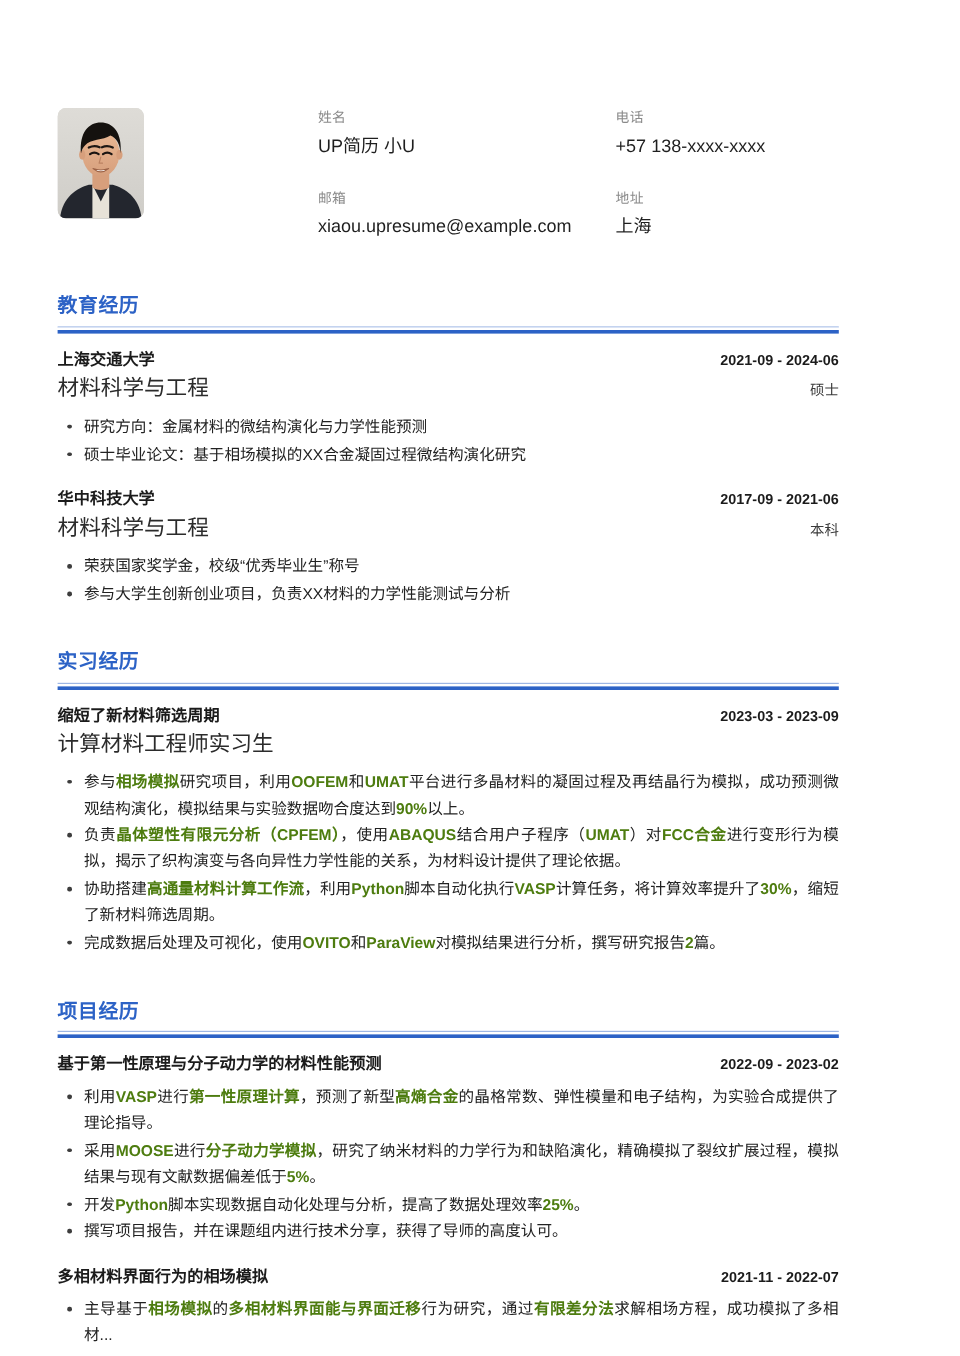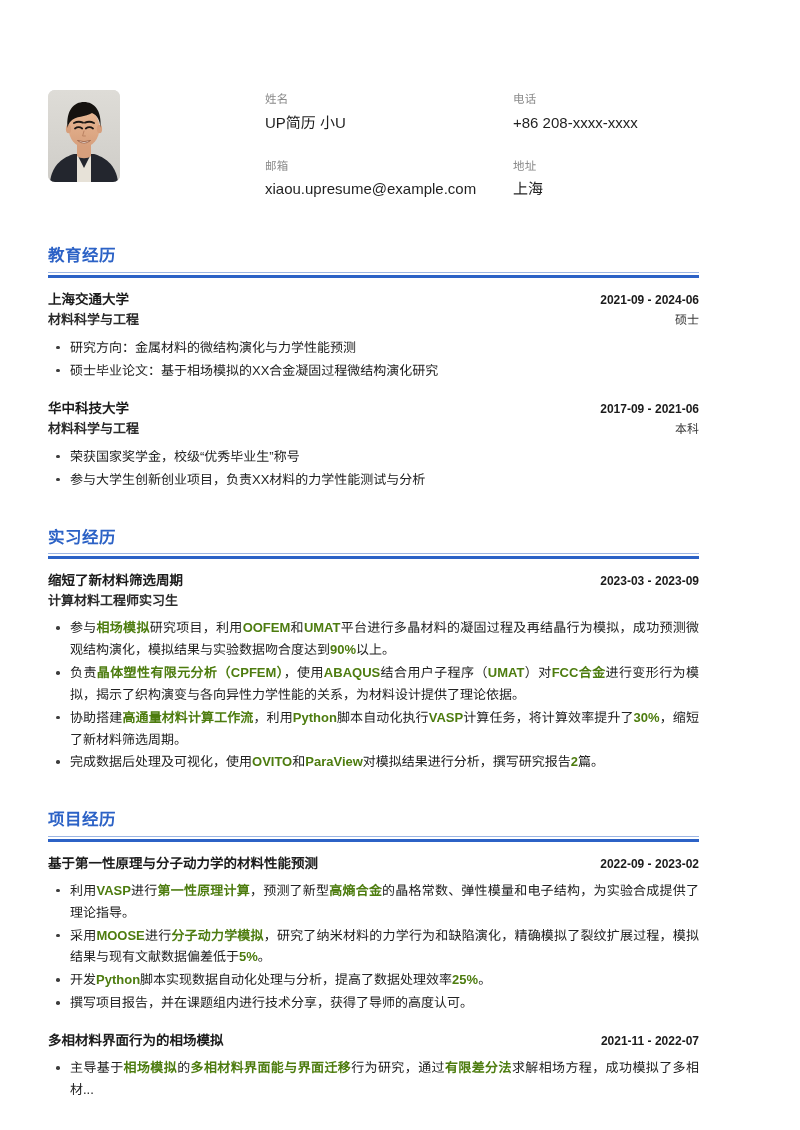--- a/index.html
+++ b/index.html
@@ -110,22 +110,22 @@
   }
   .entry-date {
     font-size: 12px;
     font-weight: bold;
     color: #1b1b1b;
     line-height: 1.5;
     white-space: nowrap;
     text-align: right;
   }
   .entry-secondary {
-    font-size: 13px;
-    font-weight: 700;
+    font-size: 18px;
+    font-weight: 400;
     color: #2b2b2b;
     line-height: 1.55;
   }
   .entry-meta {
     font-size: 12px;
     font-weight: 400;
     color: #3a3a3a;
     line-height: 1.5;
     text-align: right;
     white-space: nowrap;
@@ -206,21 +206,21 @@
       </svg>
     </div>
 
     <div class="contact-grid">
       <div>
         <div class="field-label">姓名</div>
         <div class="field-value">UP简历 小U</div>
       </div>
       <div>
         <div class="field-label">电话</div>
-        <div class="field-value">+86 208-xxxx-xxxx</div>
+        <div class="field-value">+57 138-xxxx-xxxx</div>
       </div>
       <div>
         <div class="field-label">邮箱</div>
         <div class="field-value">xiaou.upresume@example.com</div>
       </div>
       <div>
         <div class="field-label">地址</div>
         <div class="field-value">上海</div>
       </div>
     </div>

